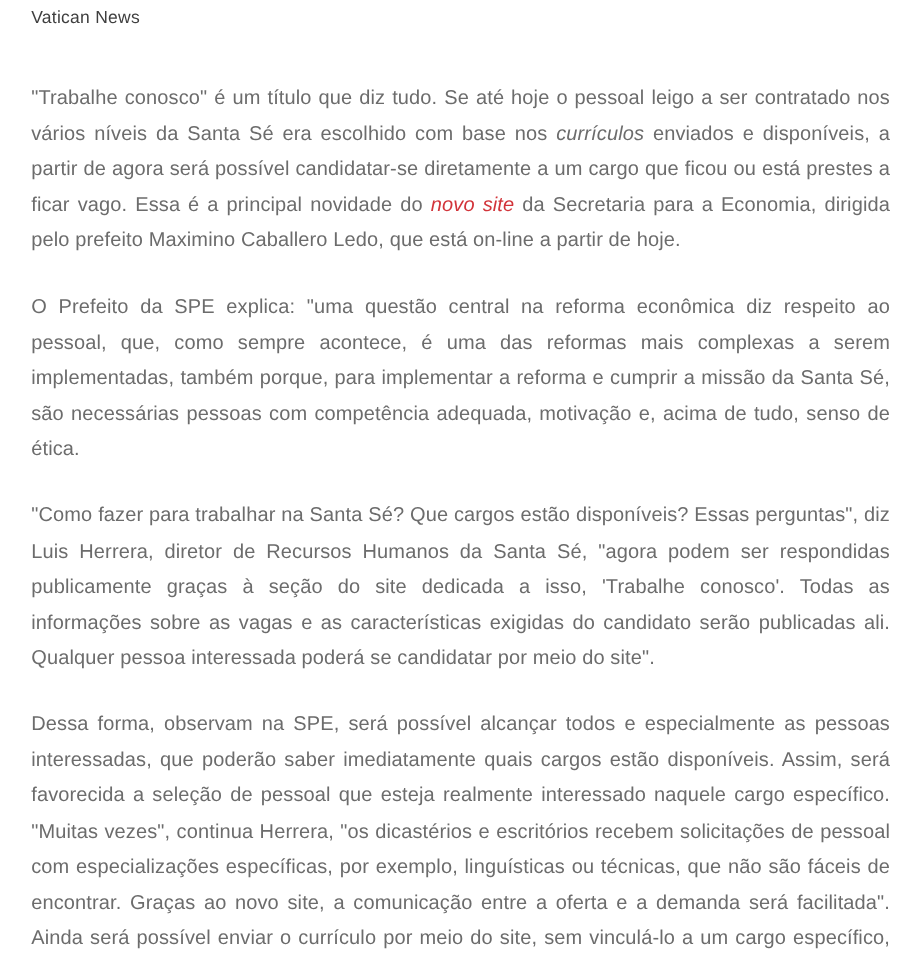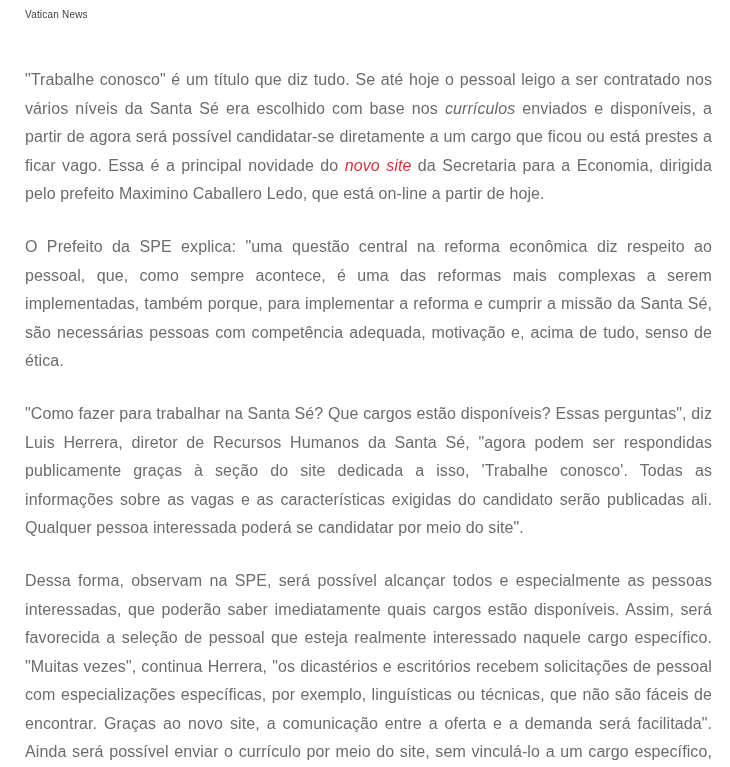--- a/index.html
+++ b/index.html
@@ -14,21 +14,21 @@
     width: 730px;
     height: 767px;
     overflow: hidden;
     background: var(--bg);
     font-family: "Liberation Sans", sans-serif;
   }
   .page{
     padding: 4px 18px 10px 25px;
   }
   .site-name{
-    font-size: 10px;
+    font-size: 14px;
     line-height: 19px;
     color: var(--heading);
     margin: 0 0 42px 0;
     font-weight: 400;
     letter-spacing: 0.2px;
     display: inline-block;
     cursor: pointer;
   }
   .article p{
     margin: 0 0 24px 0;

